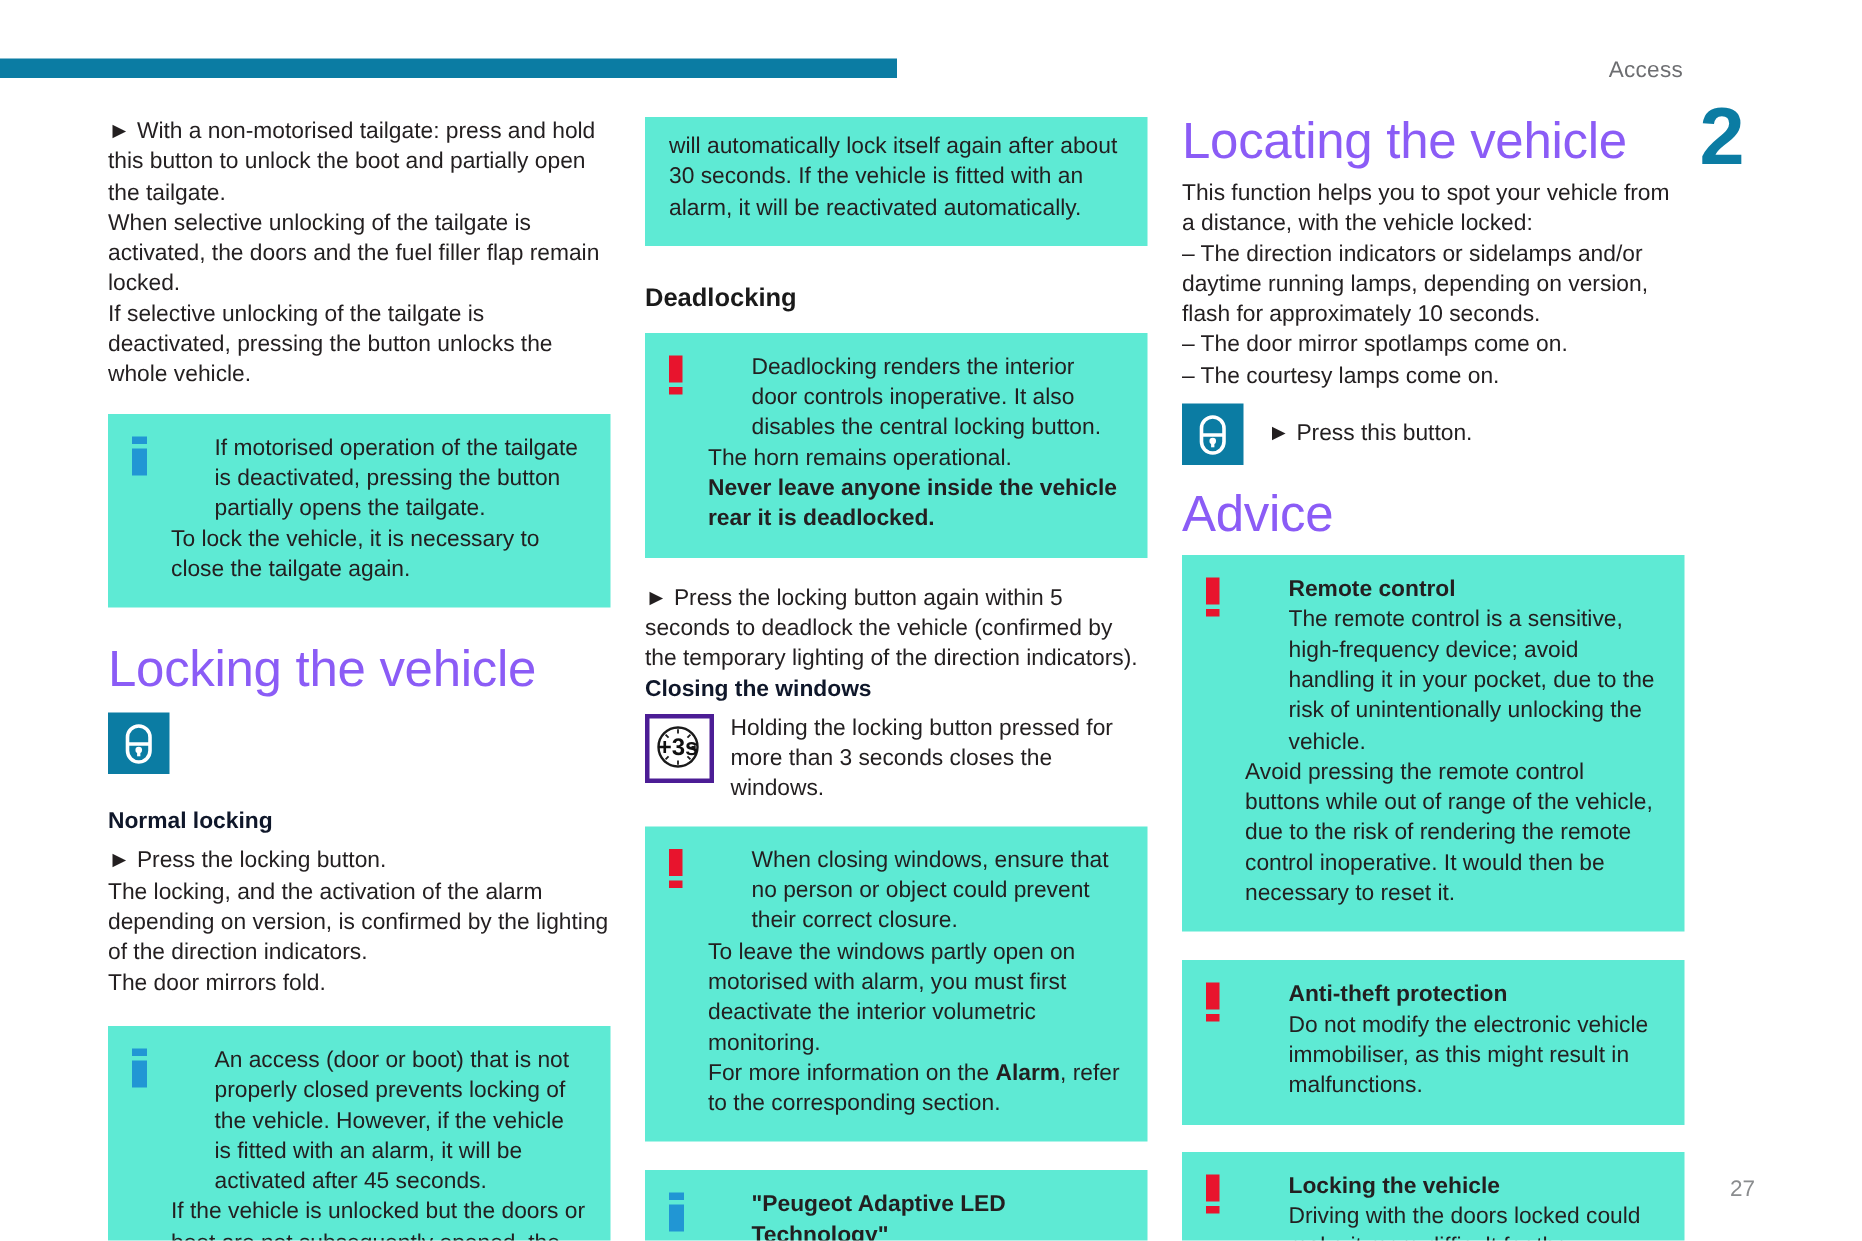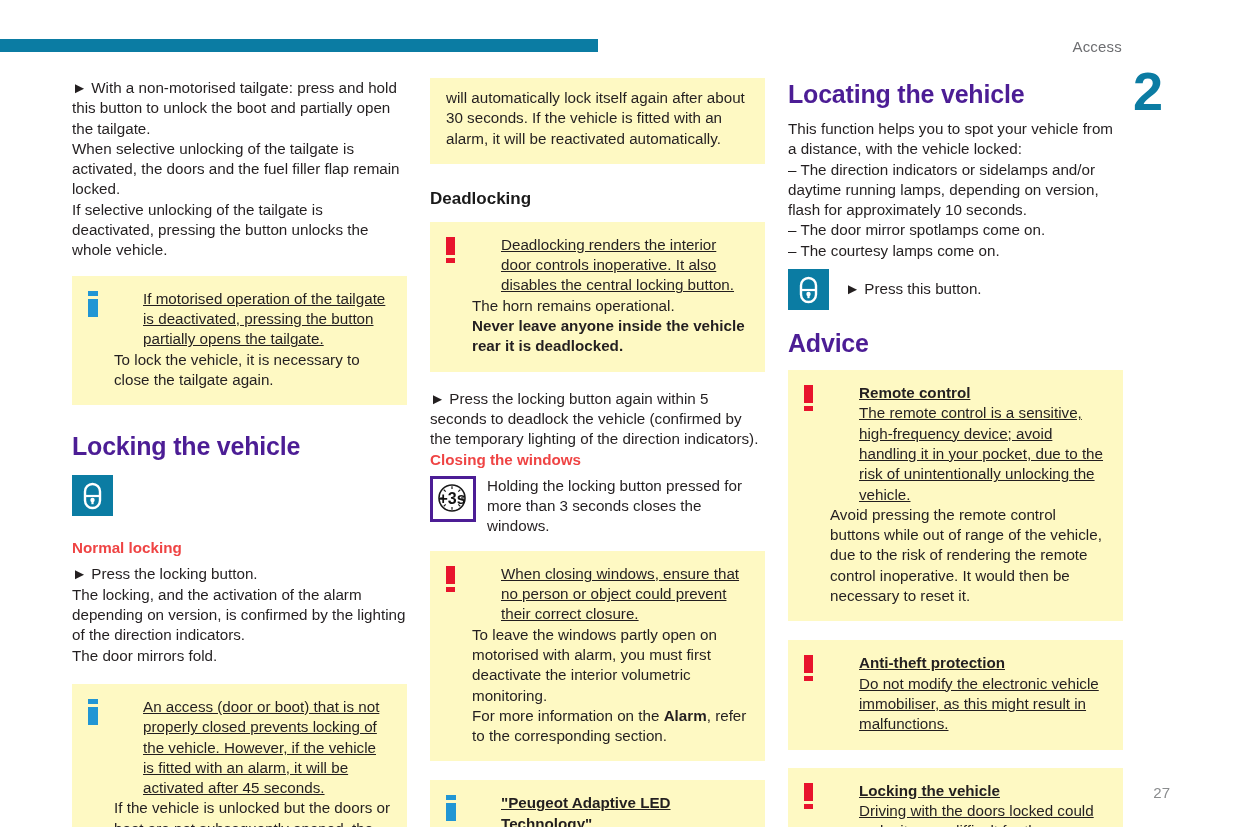--- a/index.html
+++ b/index.html
@@ -69,49 +69,49 @@
   p {
     margin: 0;
     font-size: 15.2px;
     line-height: 20.3px;
     color: #231f20;
   }
   p + p { margin-top: 0; }
 
   h1 {
     margin: 0 0 0 0;
-    font-size: 25px;
+    font-size: 34px;
     line-height: 30px;
-    font-weight: bold;
+    font-weight: normal;
     letter-spacing: -0.2px;
-    color: #4c1d95;
+    color: #8b5cf6;
   }
   h2 {
     margin: 0;
     font-size: 17px;
     line-height: 22px;
     font-weight: bold;
     color: #1a1a1a;
   }
   h3 {
     margin: 0;
     font-size: 15.2px;
     line-height: 20.3px;
     font-weight: bold;
-    color: #ef4444;
+    color: #0f172a;
   }
   .bold { font-weight: bold; }
 
   .sp-h1-top { margin-top: 26px; }
   .sp-h2-top { margin-top: 22px; }
   .sp-sm { margin-top: 12px; }
 
   
   .box {
-    background: #fef9c3;
+    background: #5eead4;
     padding: 13px 16px 15px 16px;
     margin-top: 15px;
     box-sizing: border-box;
   }
   .box p { font-size: 15.2px; line-height: 20.3px; }
 
   
   .cal-icon {
     float: left;
     width: 26px;
@@ -163,21 +163,20 @@
     left: 0; top: 21px;
     width: 9px; height: 5px;
     background: #e8142d;
   }
 
   .cal-body {
     overflow: hidden;
   }
   .cal-first {
     padding-left: 29px;
-    text-decoration: underline;
   }
   .cal-rest { padding-left: 0; }
 
   
   .lock-btn {
     width: 41px;
     height: 41px;
     background: #0b7ca3;
     display: inline-block;
     position: relative;

